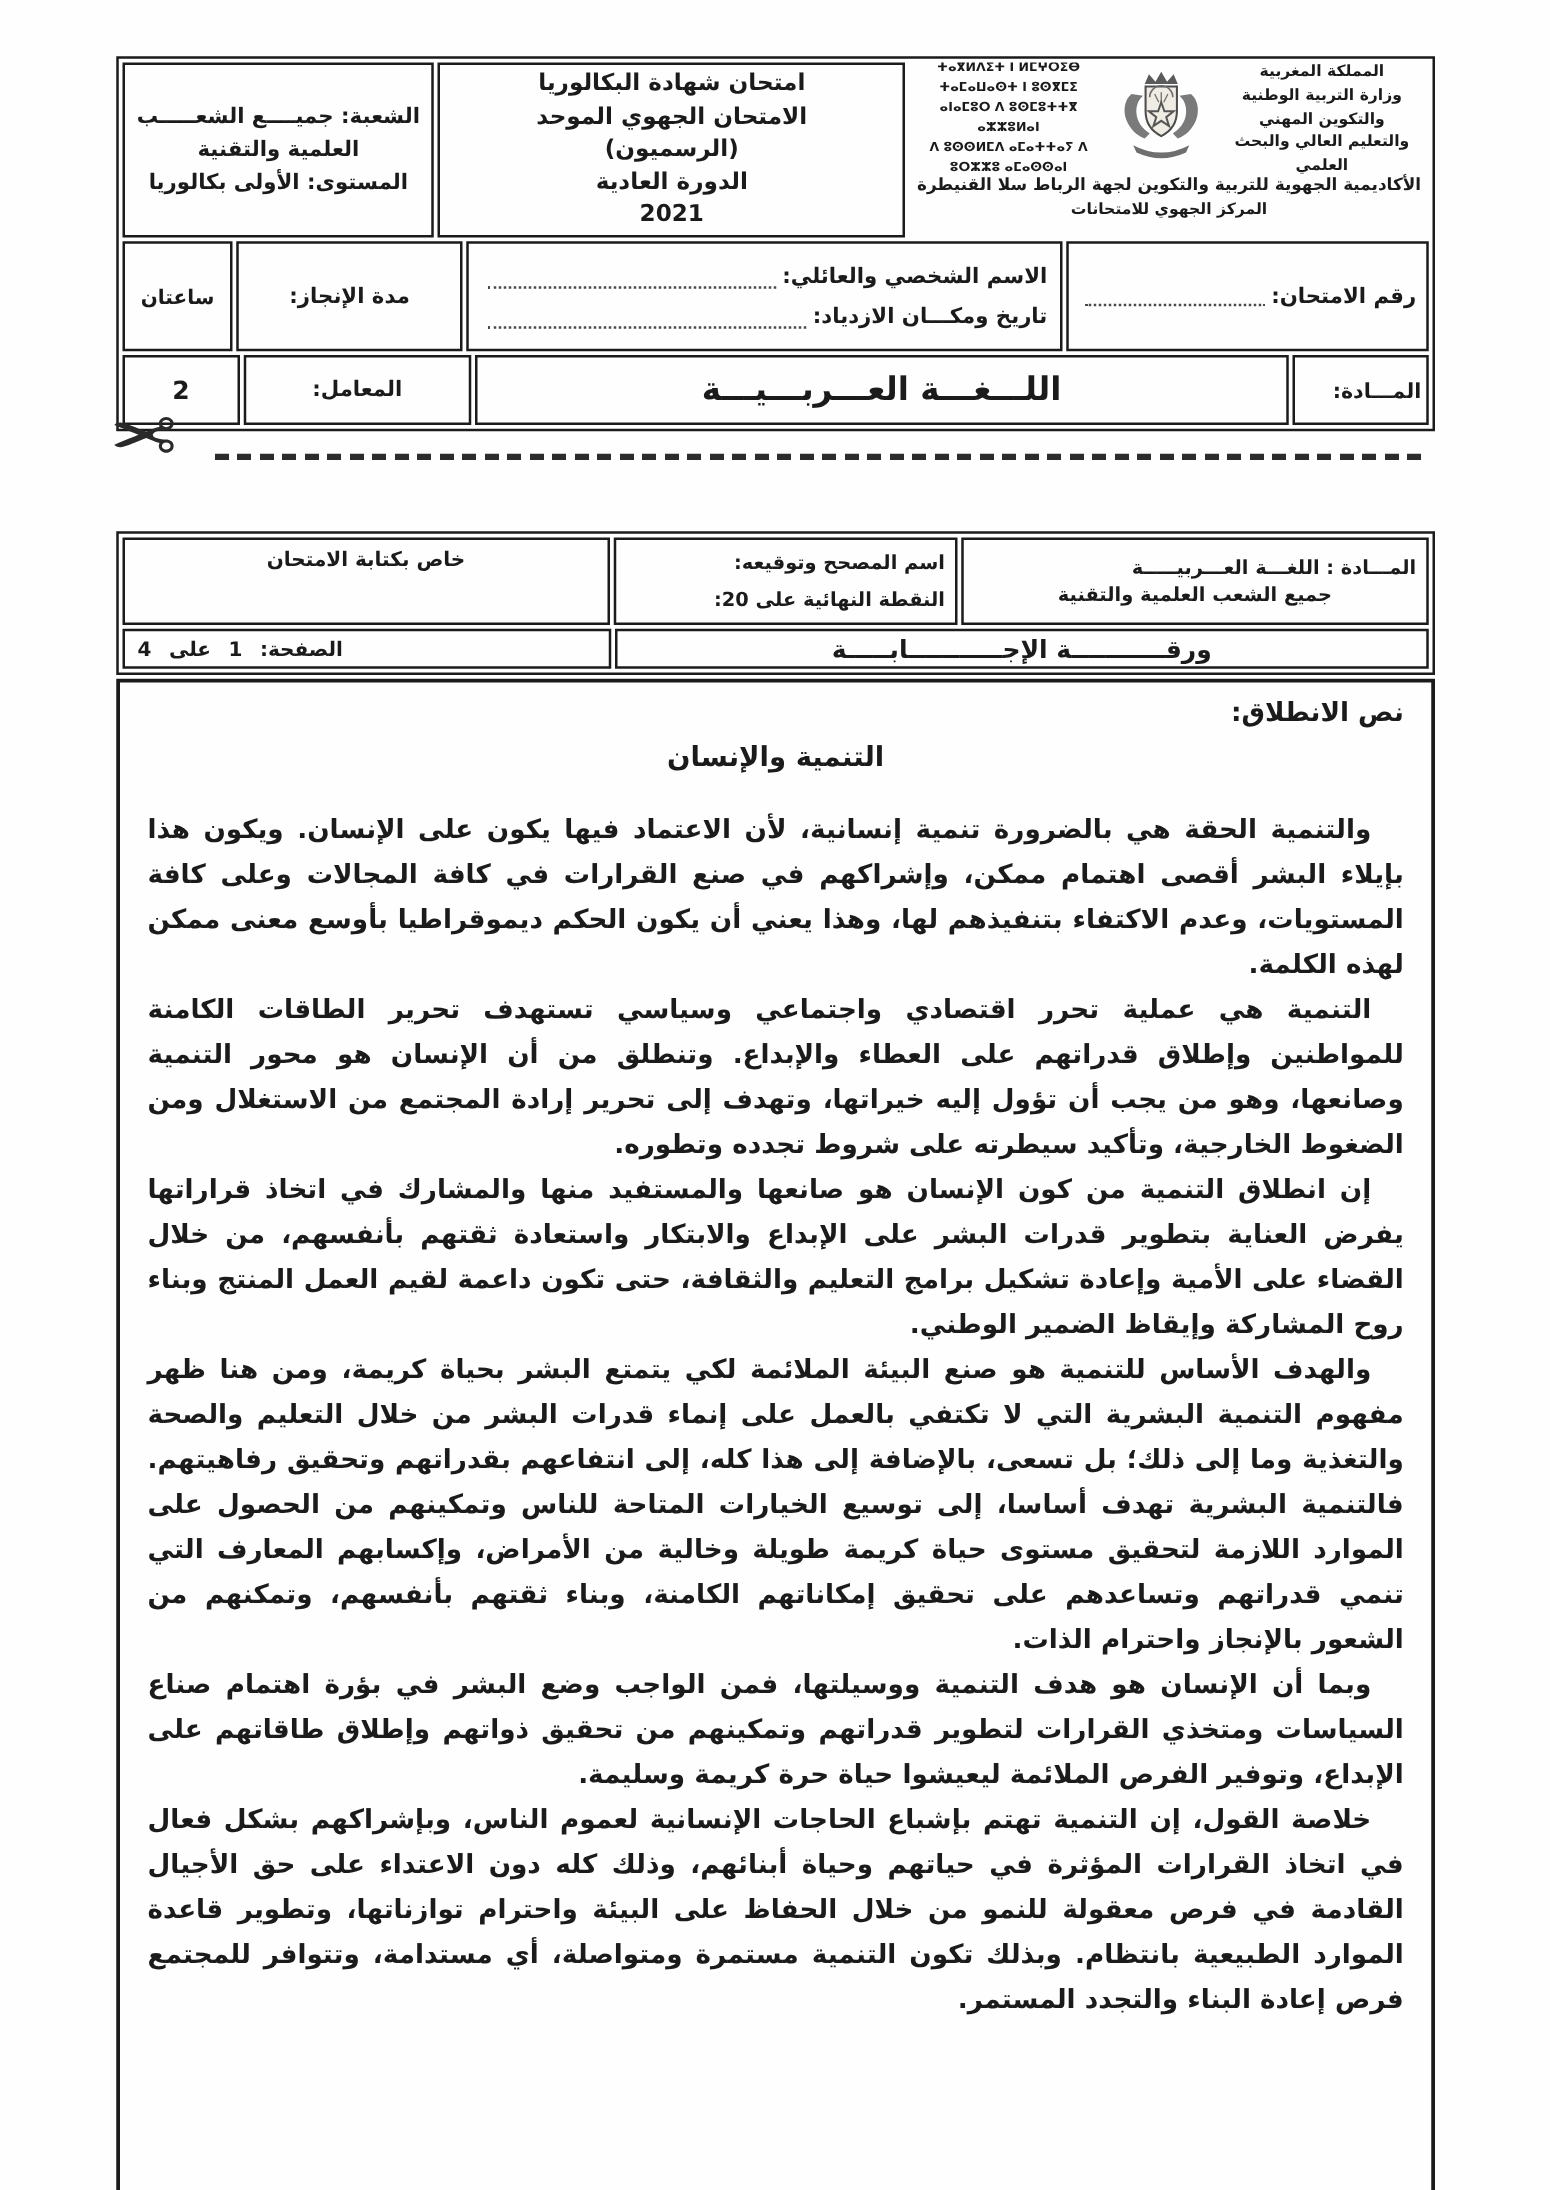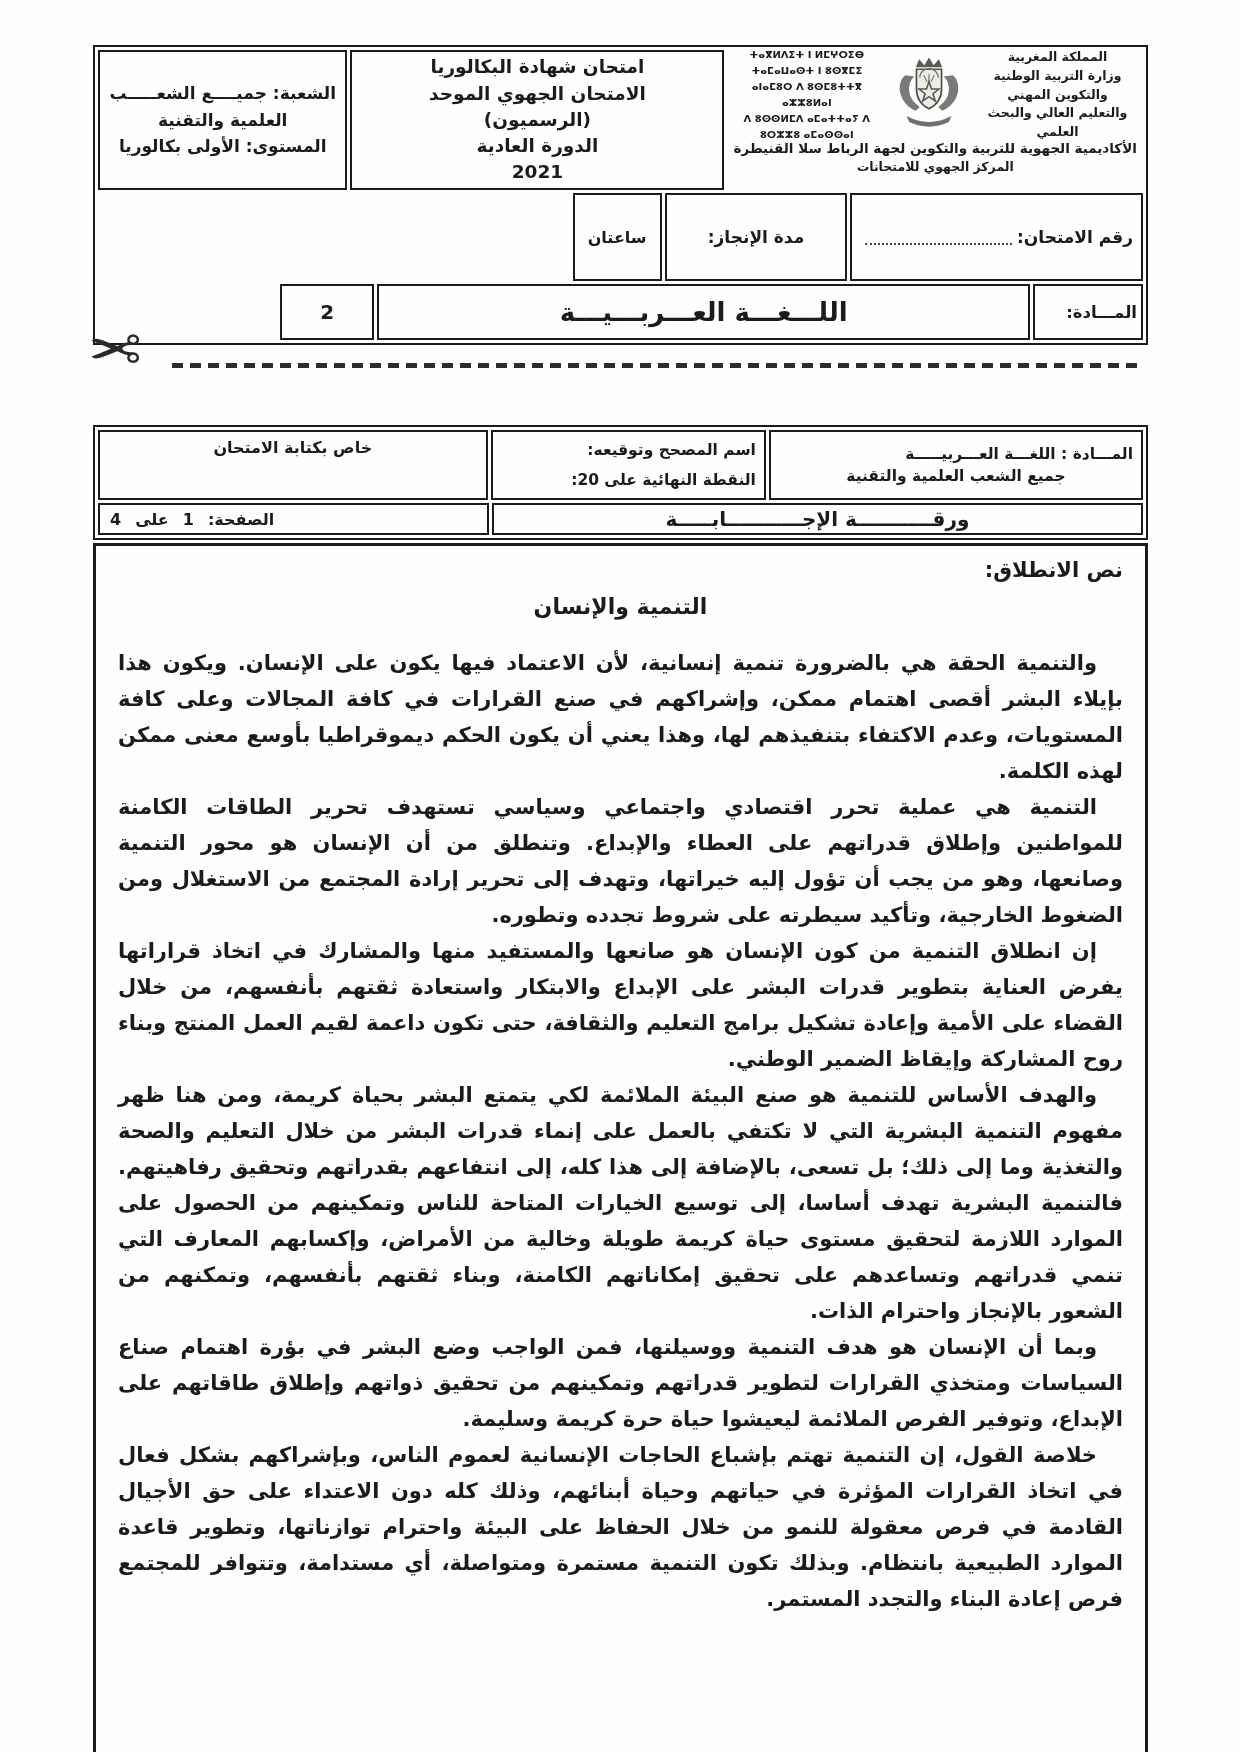--- a/index.html
+++ b/index.html
@@ -137,34 +137,47 @@
         <div>العلمية والتقنية</div>
         <div>المستوى: الأولى بكالوريا</div>
       </div>
     </div>
 
     <div class="trow r2">
       <div class="cell bordered exam-number-cell">
         <span class="lbl">رقم الامتحان:</span>
         <span class="dots short"></span>
       </div>
+      <div class="cell bordered name-cell">
+        <div class="fill-row">
+          <span class="lbl">الاسم الشخصي والعائلي:</span>
+          <span class="dots"></span>
+        </div>
+        <div class="fill-row">
+          <span class="lbl">تاريخ ومكـــان الازدياد:</span>
+          <span class="dots"></span>
+        </div>
+      </div>
       <div class="cell bordered duration-label-cell">
         <span>مدة الإنجاز:</span>
       </div>
       <div class="cell bordered duration-value-cell">
         <span>ساعتان</span>
       </div>
     </div>
 
     <div class="trow r3">
       <div class="cell bordered subject-label-cell">
         <span>المـــادة:</span>
       </div>
       <div class="cell bordered subject-value-cell">
         <span>اللـــغـــة العـــربـــيـــة</span>
+      </div>
+      <div class="cell bordered coeff-label-cell">
+        <span>المعامل:</span>
       </div>
       <div class="cell bordered coeff-value-cell">
         <span>2</span>
       </div>
     </div>
   </div>
 
   <div class="scissors">✂</div>
   <div class="cutline"></div>
 

